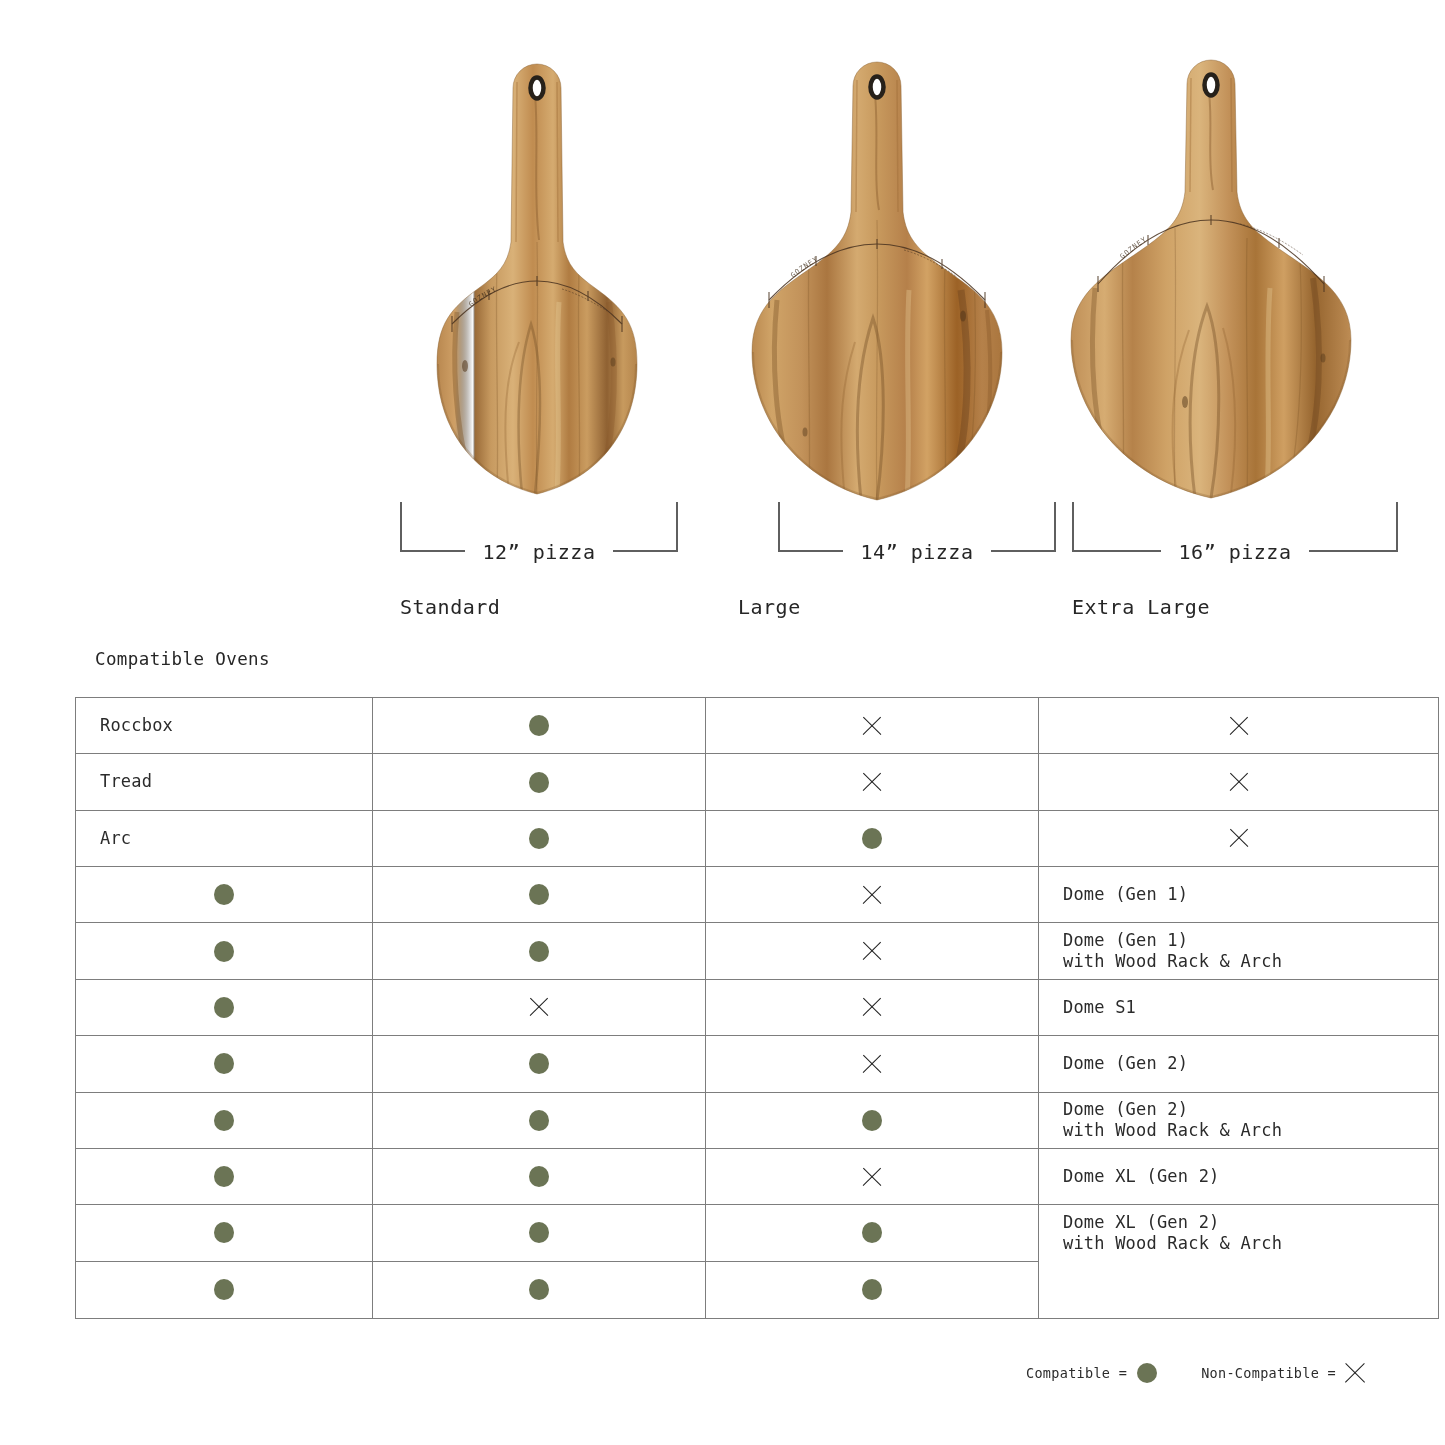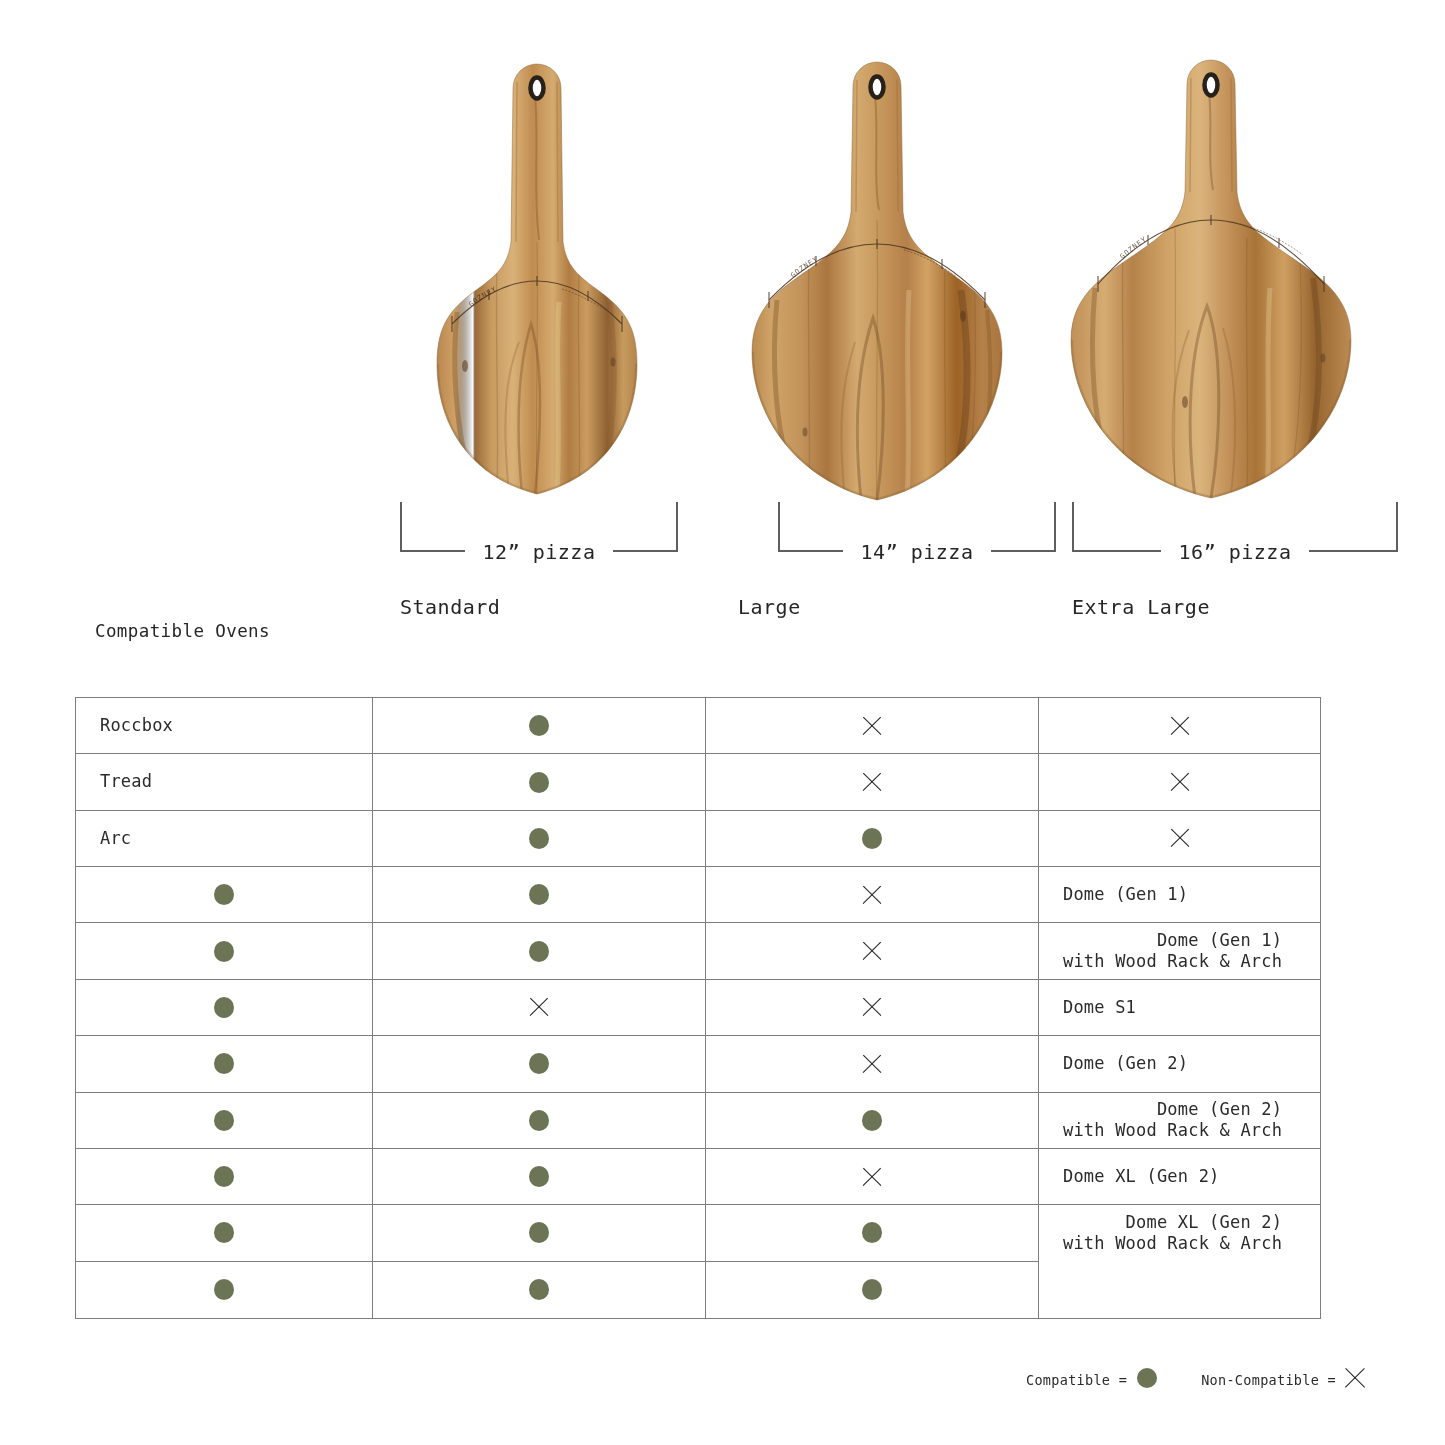--- a/index.html
+++ b/index.html
@@ -14,46 +14,46 @@
   .bracket .hline{flex:1;height:2px;background:#5f5f5f;}
   .bracket .blabel{
     font-size:20px;line-height:22px;margin-bottom:-11px;padding:0 18px;
     color:#262626;letter-spacing:.5px;white-space:nowrap;
   }
   .size-name{
     position:absolute;top:595px;width:278px;text-align:left;
     font-size:20px;letter-spacing:.5px;color:#262626;
   }
   .table-heading{
-    position:absolute;left:95px;top:621px;font-size:17.5px;letter-spacing:.4px;color:#262626;
+    position:absolute;left:95px;top:649px;font-size:17.5px;letter-spacing:.4px;color:#262626;
   }
   .ctable{
-    position:absolute;left:75px;top:697px;width:1246px;
+    position:absolute;left:75px;top:697px;width:1364px;
     display:grid;grid-template-columns:297px 333px 333px 1fr;grid-auto-rows:56.36px;
-    border:1.2px solid #7d7d7d;box-sizing:border-box;background:#fff;text-align:right;
+    border:1.2px solid #7d7d7d;box-sizing:border-box;background:#fff;
   }
   .cell{
     border-right:1px solid #7d7d7d;border-bottom:1px solid #7d7d7d;
     display:flex;align-items:center;box-sizing:border-box;min-width:0;
   }
   .cell:nth-child(4n){border-right:0;}
   .cell:nth-last-child(-n+4){border-bottom:0;}
   .label-cell{padding-left:24px;font-size:17px;line-height:21.5px;color:#2b2b2b;}
   .label-cell span{white-space:pre-line;letter-spacing:.2px;}
   .mark-cell{justify-content:center;}
   .dot{width:20px;height:21px;border-radius:50%;background:#6b7455;display:inline-block;}
   .xmark{position:relative;width:18px;height:18px;display:inline-block;}
   .xmark::before,.xmark::after{
     content:'';position:absolute;top:50%;left:50%;width:25px;height:1.4px;background:#1f1f1f;
   }
   .xmark::before{transform:translate(-50%,-50%) rotate(45deg);}
   .xmark::after{transform:translate(-50%,-50%) rotate(-45deg);}
   .legend{
     position:absolute;top:1358px;right:80px;height:30px;
-    display:flex;align-items:flex-end;font-size:13.5px;letter-spacing:.3px;color:#2b2b2b;
+    display:flex;align-items:center;font-size:13.5px;letter-spacing:.3px;color:#2b2b2b;
   }
   .legend .dot{width:20px;height:20px;margin-left:10px;}
   .legend .xmark{width:20px;height:20px;margin-left:9px;}
   .legend .xmark::before,.legend .xmark::after{width:27px;height:1.4px;}
   .legend .gap{width:44px;}
 </style>
 </head>
 <body>
 
 <div class="canvas">

